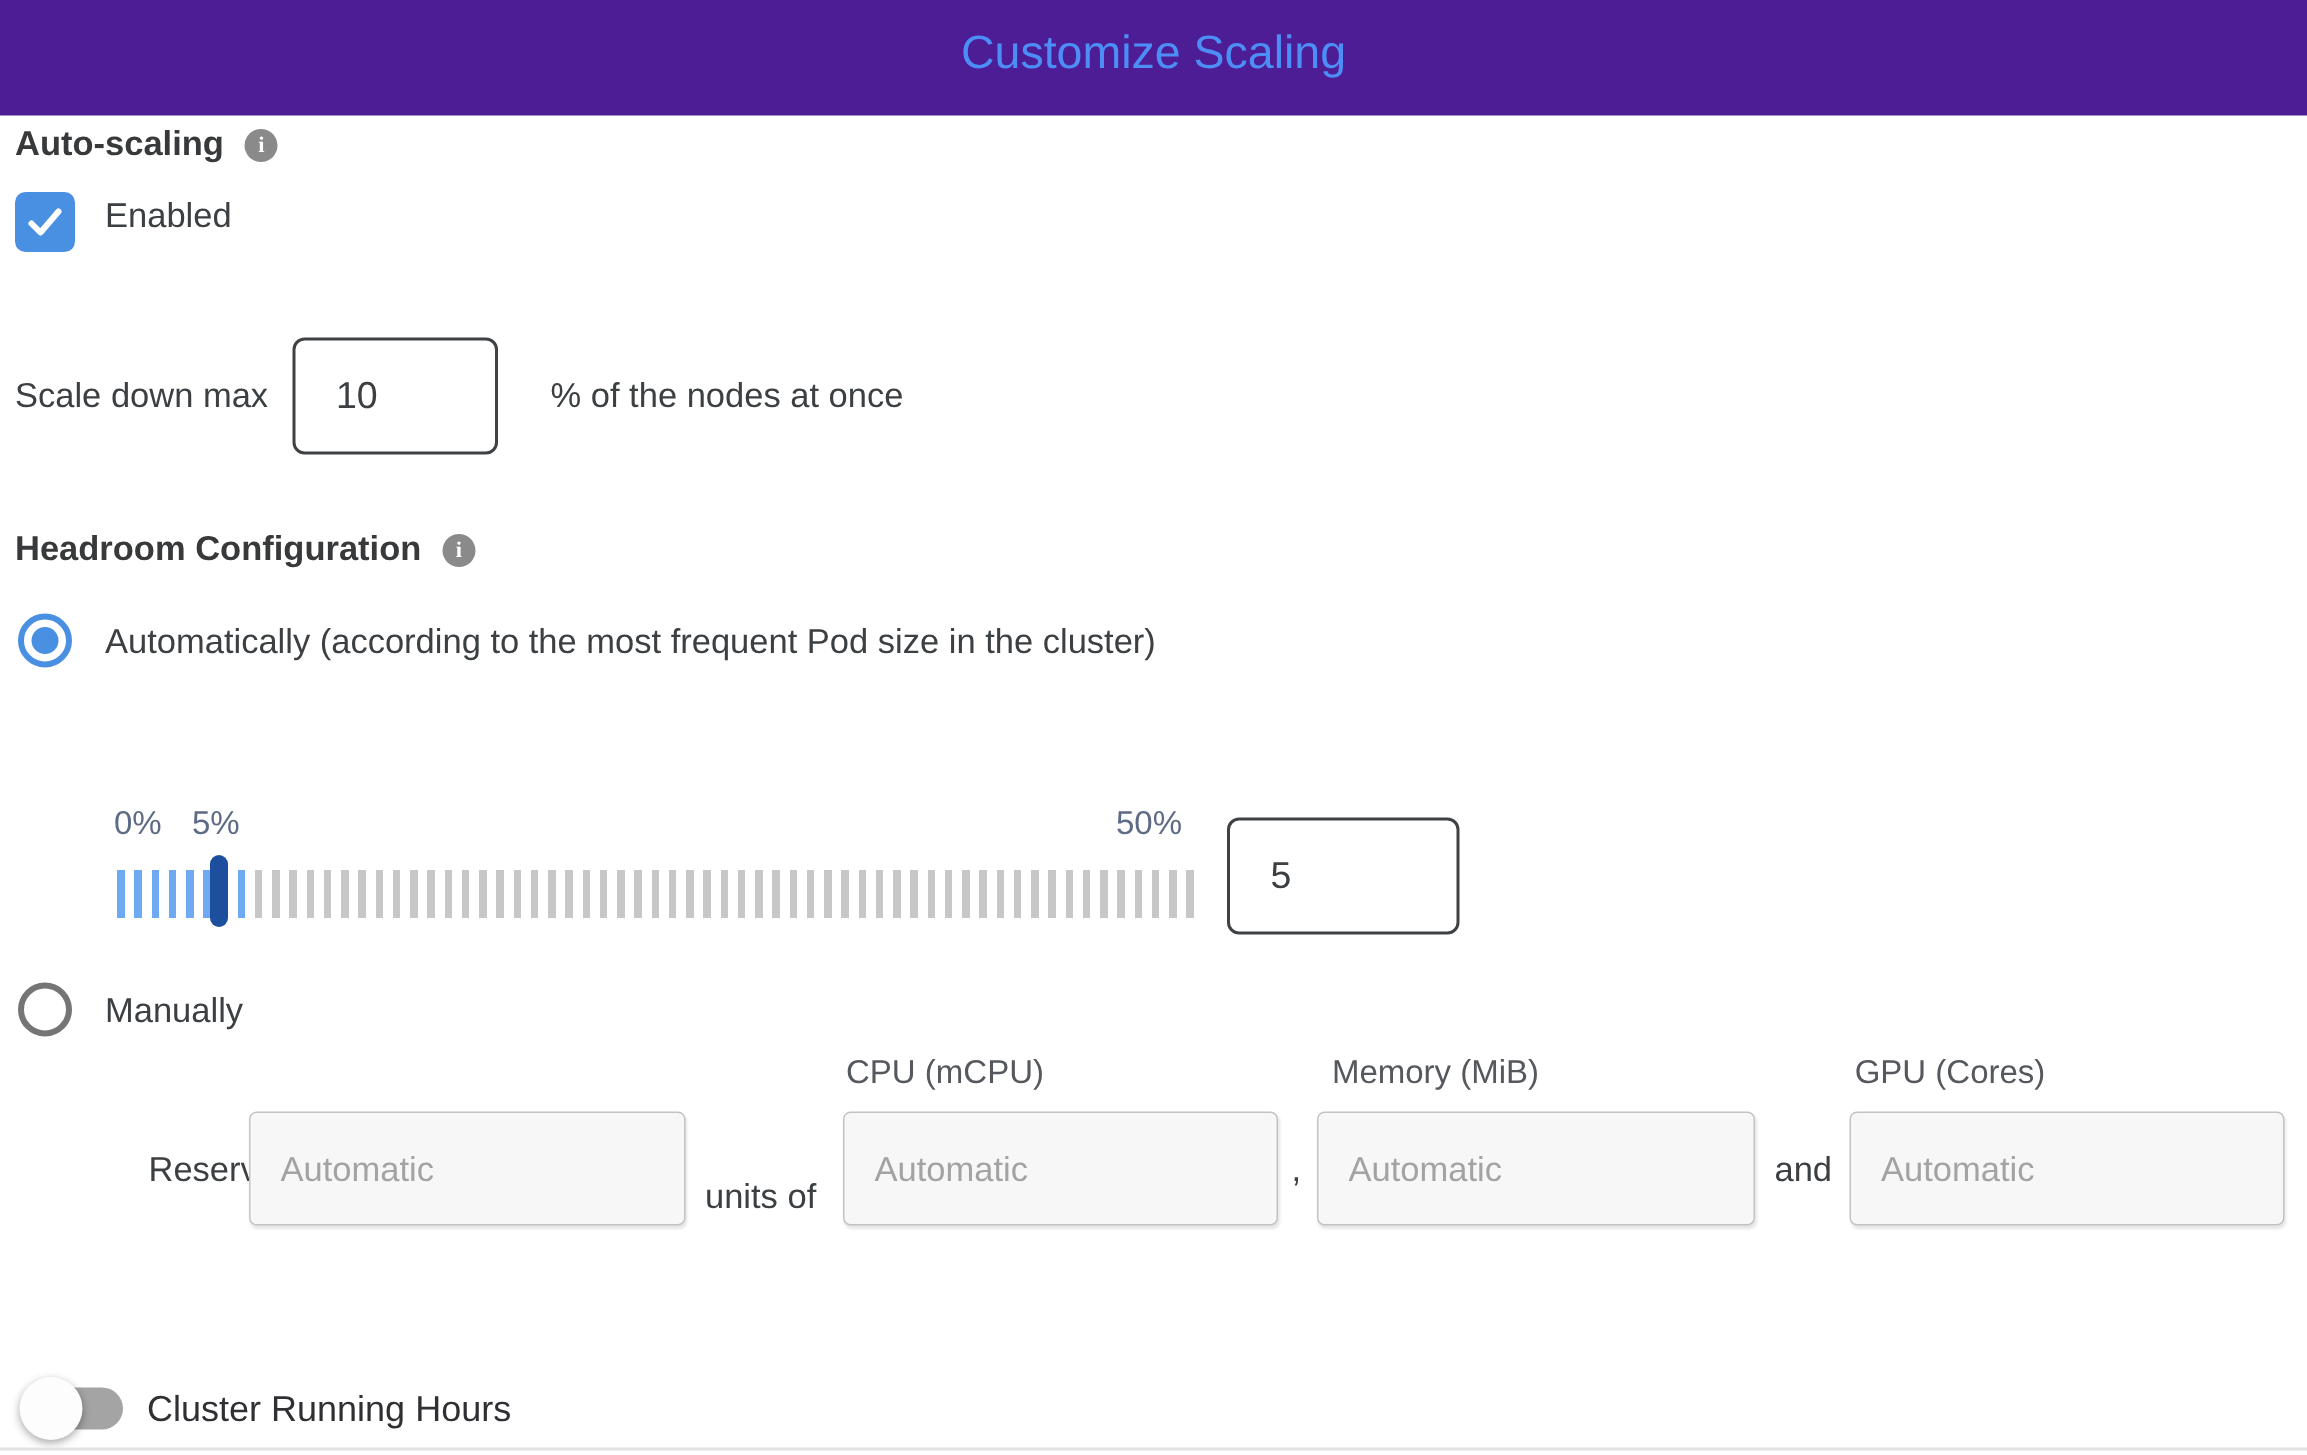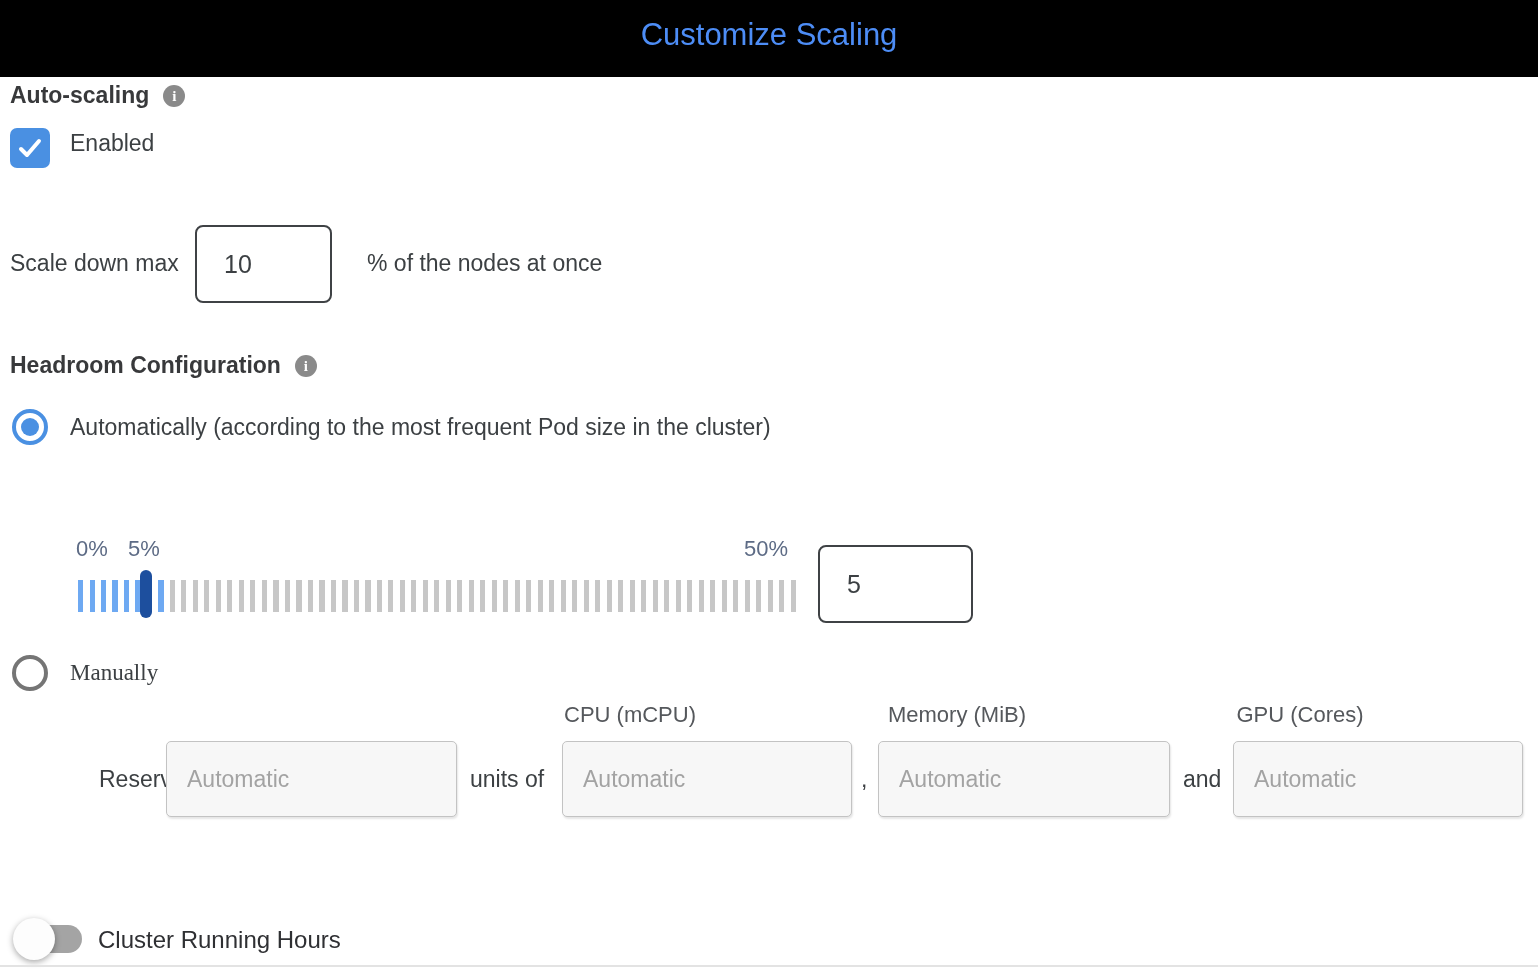--- a/index.html
+++ b/index.html
@@ -11,21 +11,21 @@
     background: #ffffff;
     font-family: "Liberation Sans", sans-serif;
     color: #3c4043;
     overflow: hidden;
   }
   .abs { position: absolute; }
 
   
   .header-band {
     position: absolute; left: 0; top: 0; width: 1538px; height: 77px;
-    background: #000000;
+    background: #4c1d95;
   }
   .header-title {
     width: 100%; text-align: center; line-height: 70px;
     font-size: 31px; font-weight: 400; color: #4d8df6;
   }
 
   
   .section-label { font-size: 23px; font-weight: 700; color: #38393b; display: inline-block; }
   .info-icon {
     display: inline-block; width: 22px; height: 22px; border-radius: 50%;
@@ -132,29 +132,29 @@
   <div class="slider-label" style="left:128px;">5%</div>
   <div class="slider-label" style="left:744px;">50%</div>
 
   <div class="ticks ticks-inactive"></div>
   <div class="ticks ticks-active"></div>
   <div class="slider-thumb"></div>
 
   <input class="abs num-input" style="left: 818px; top: 545px; width: 155px; height: 78px;" value="5">
 
   <div class="radio unselected" style="left:12px; top:655px;"></div>
-  <div class="abs body-text" style="left:70px; top:660px;font-family:Liberation Serif, serif;">Manually</div>
+  <div class="abs body-text" style="left:70px; top:660px;">Manually</div>
 
   <div class="col-header" style="left:630px;">CPU (mCPU)</div>
   <div class="col-header" style="left:957px;">Memory (MiB)</div>
   <div class="col-header" style="left:1300px;">GPU (Cores)</div>
 
   <div class="inline-word" style="left:68px;margin-left:31px;">Reserve</div>
   <input class="auto-input" style="left: 166px; width: 291px;" disabled="" placeholder="Automatic">
-  <div class="inline-word" style="left:470px;">units of</div>
+  <div class="inline-word" style="left:470px;margin-top:18px;">units of</div>
   <input class="auto-input" style="left: 562px; width: 290px;" disabled="" placeholder="Automatic">
   <div class="inline-word" style="left:861px;">,</div>
   <input class="auto-input" style="left: 878px; width: 292px;" disabled="" placeholder="Automatic">
   <div class="inline-word" style="left:1183px;">and</div>
   <input class="auto-input" style="left: 1233px; width: 290px;" disabled="" placeholder="Automatic">
 
   <div class="toggle-track"></div>
   <div class="toggle-knob"></div>
   <div class="abs" style="left:98px; top:926px; font-size:24px; color:#2f3033;">Cluster Running Hours</div>
 

